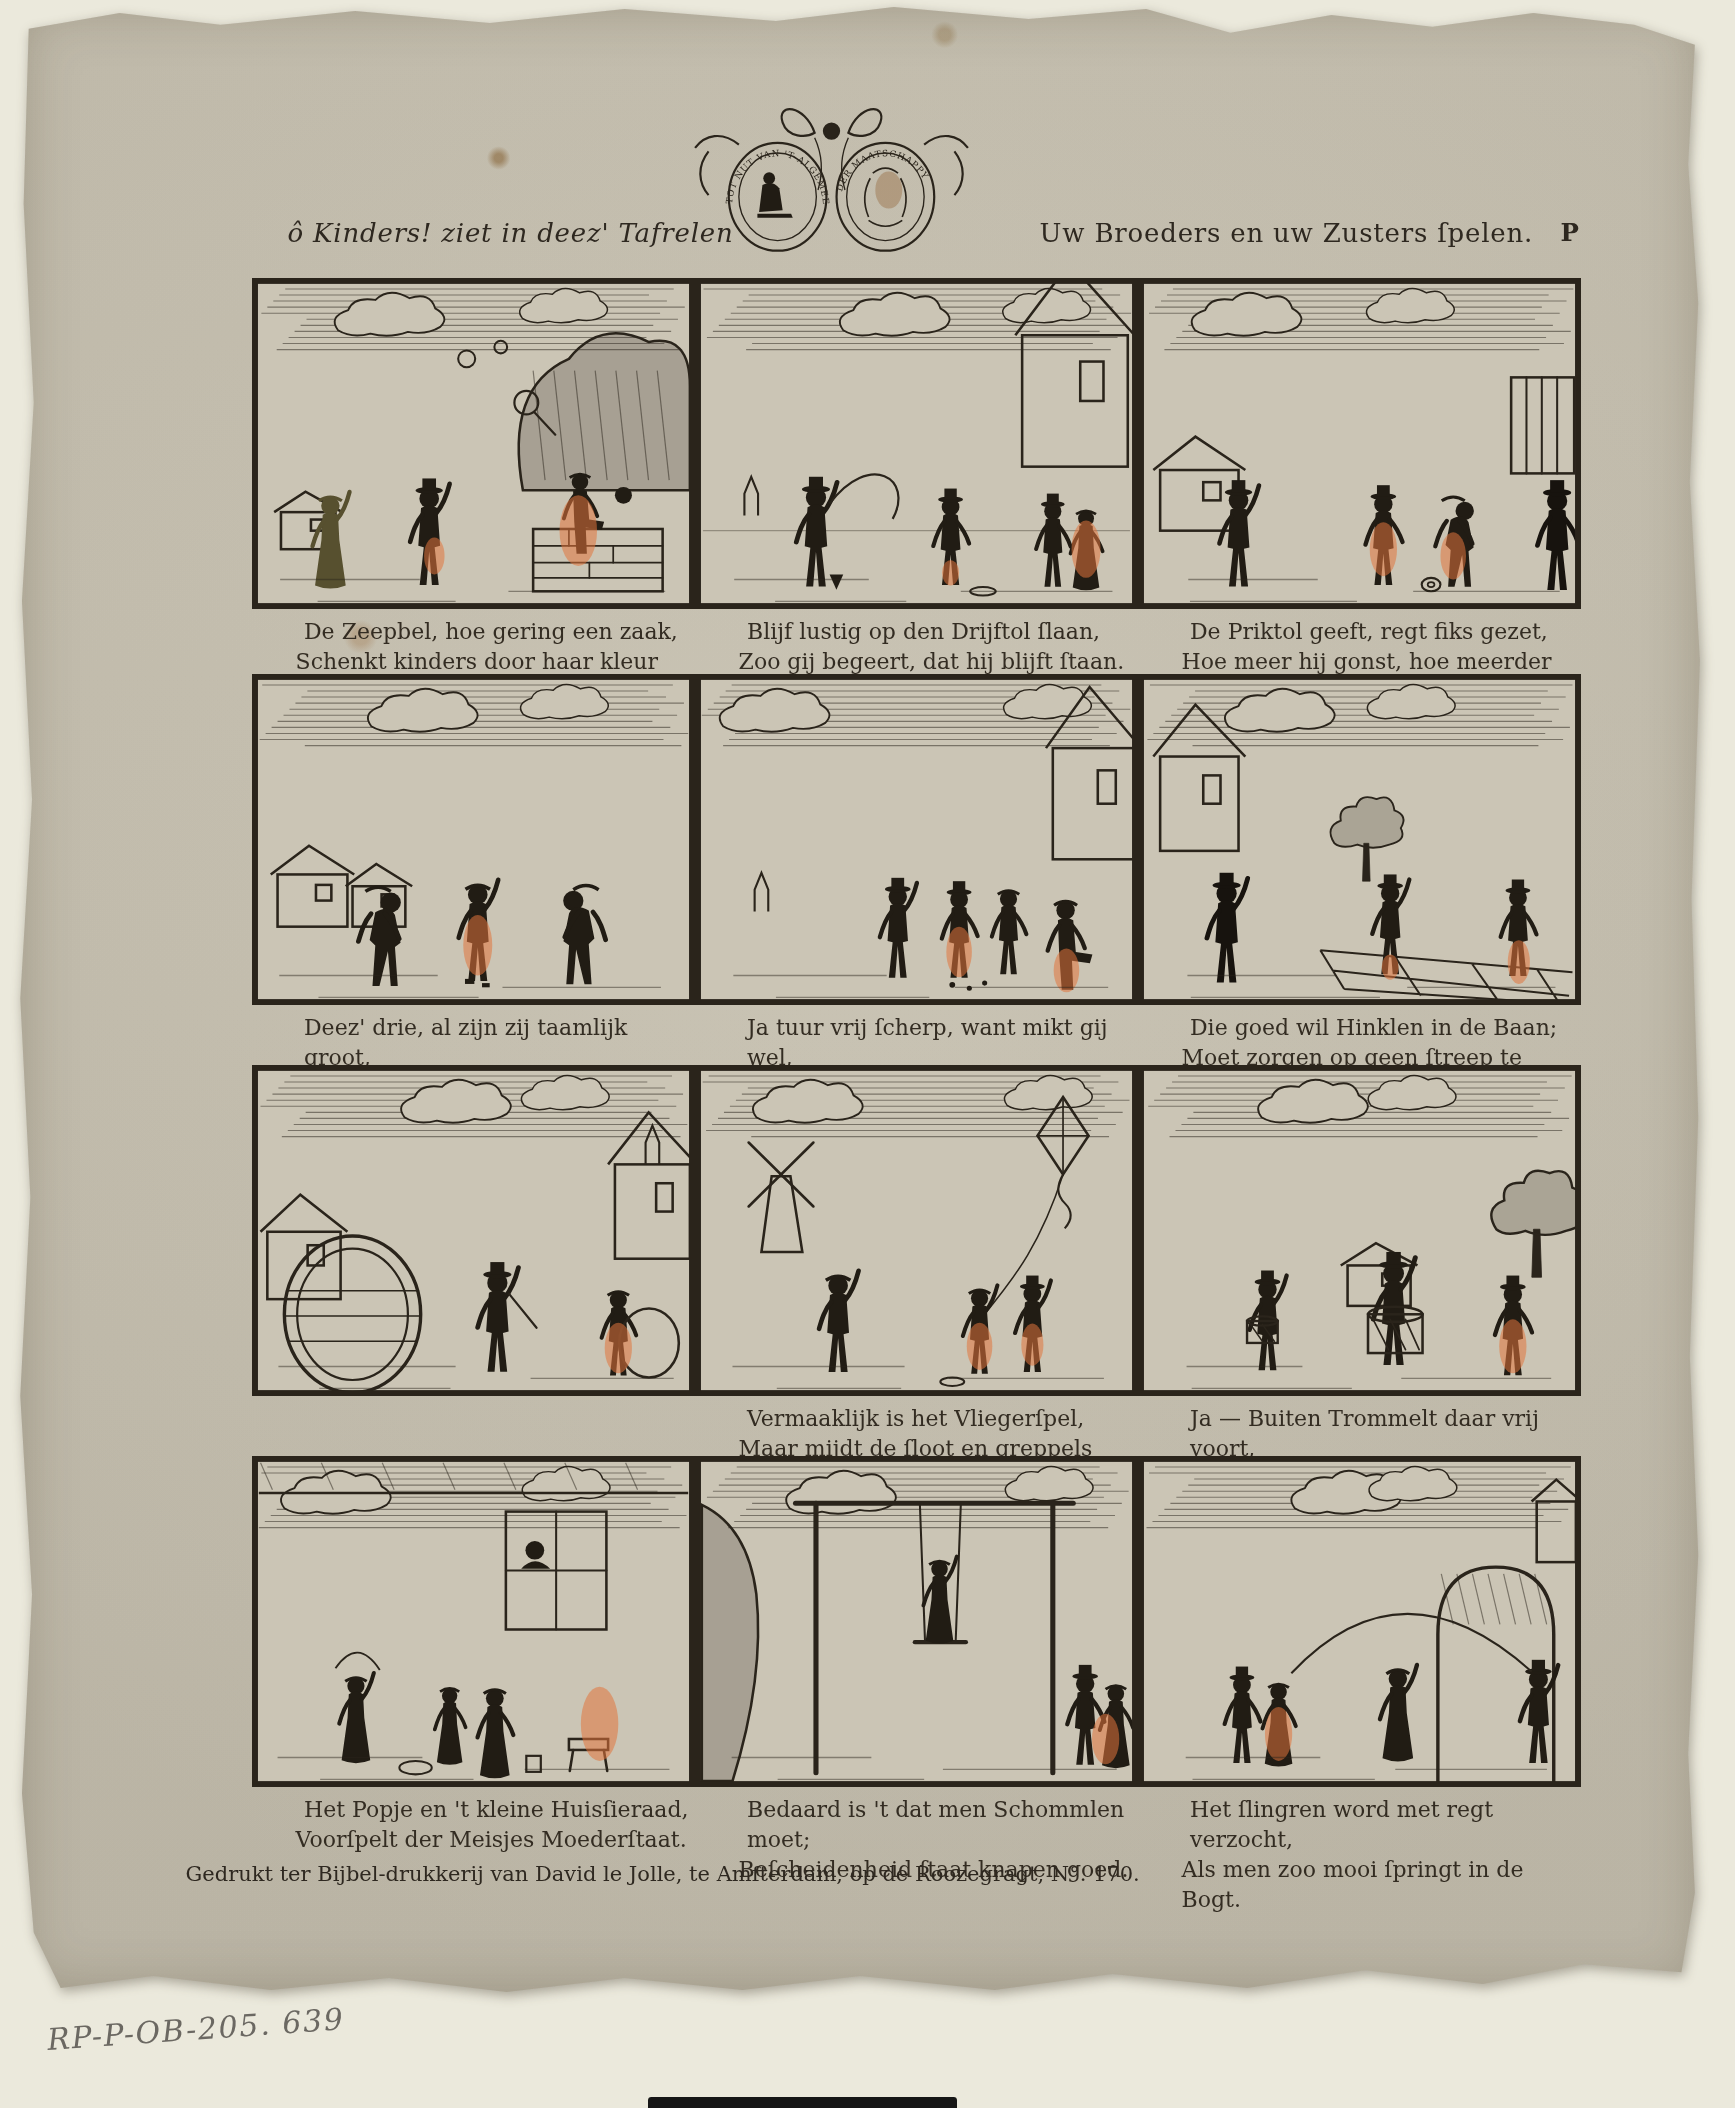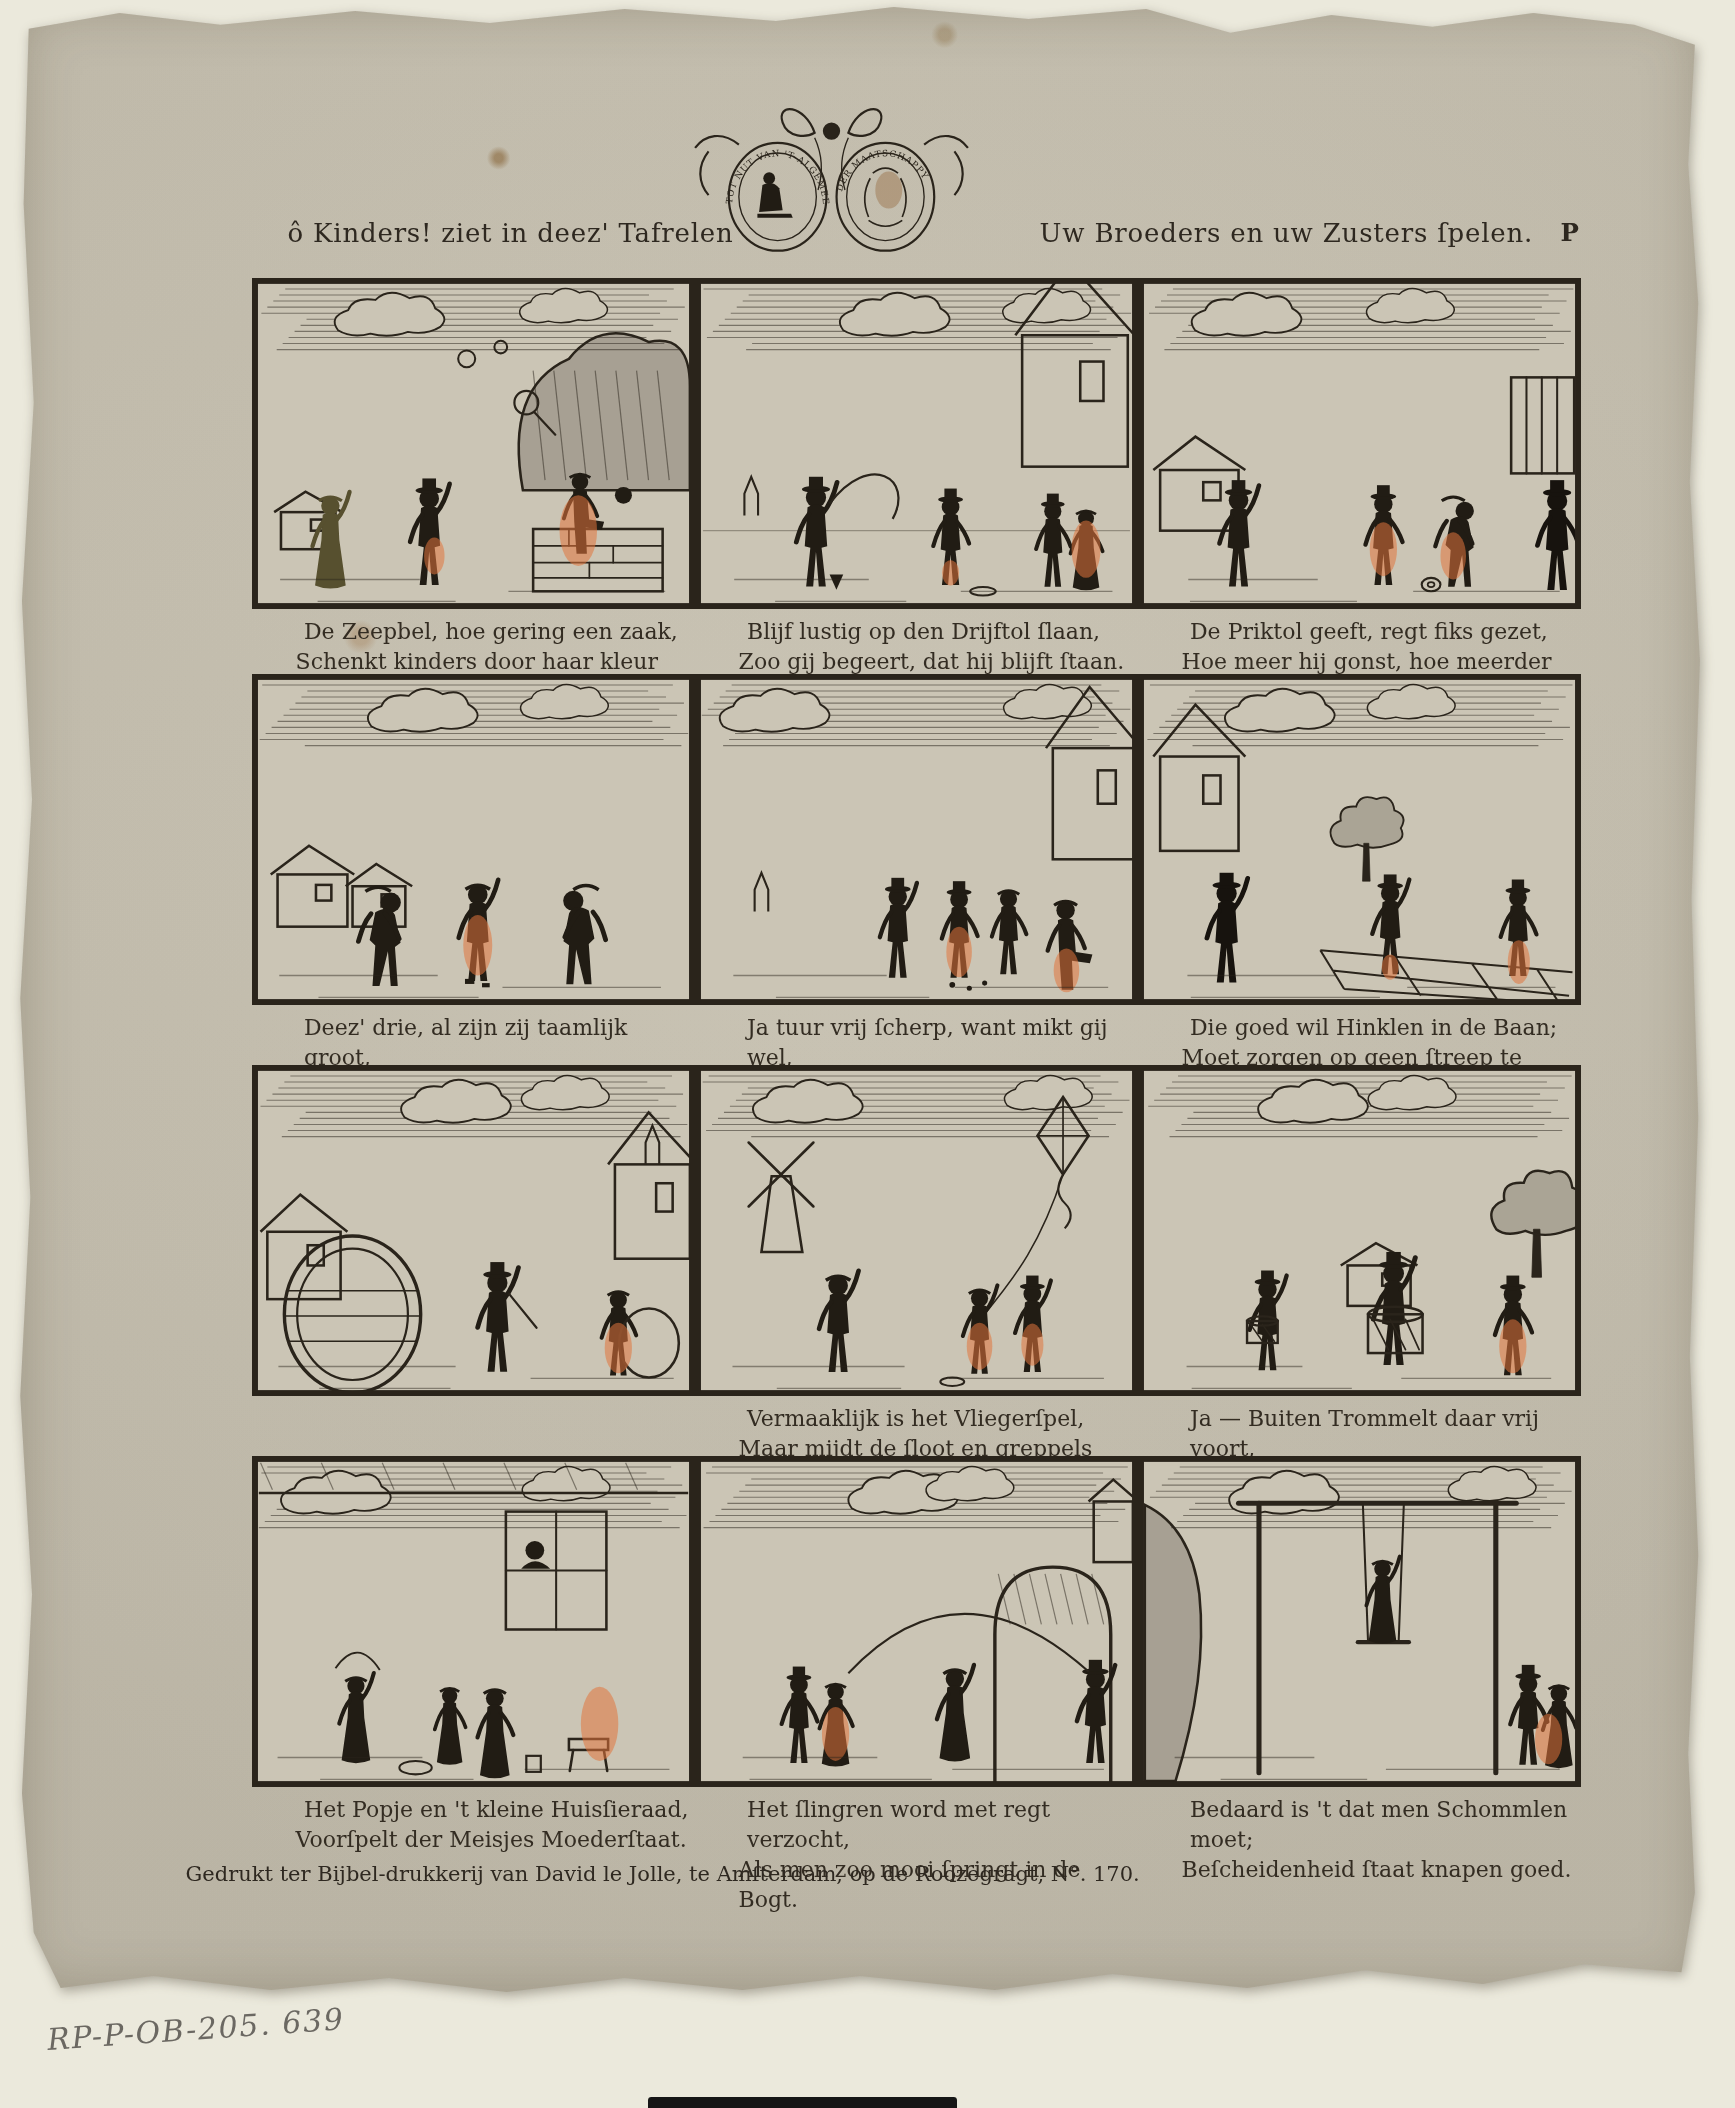--- a/index.html
+++ b/index.html
@@ -23,21 +23,21 @@
     clip-path:polygon(
       0.6% 1.2%,6% 0.4%,12% 1%,20% 0.3%,28% 0.9%,36% 0.2%,45% 0.8%,52% 0.1%,
       60% 0.7%,67% 0.2%,72% 1.4%,78% 0.5%,84% 1.1%,90% 0.4%,96% 1%,99.6% 2%,
       99.2% 8%,99.8% 15%,99.3% 24%,99.9% 33%,99.4% 45%,99.8% 56%,99.3% 68%,
       99.8% 78%,99.2% 88%,99.6% 95%,98.8% 99%,93% 98.6%,87% 99.6%,80% 98.9%,
       73% 99.8%,65% 99.1%,58% 99.9%,50% 99.2%,43% 99.9%,36% 99.3%,29% 100%,
       22% 99.3%,15% 99.9%,8% 99.2%,2.5% 99.8%,0.9% 97%,0.2% 90%,0.8% 80%,
       0.1% 70%,0.7% 60%,0.1% 50%,0.8% 40%,0.2% 30%,0.9% 20%,0.3% 10%);
   }
   .sheet-shade{position:absolute;inset:0;box-shadow:inset 0 0 59px rgba(60,50,25,.28);pointer-events:none;}
-  .title-left{position:absolute;left:269px;top:213px;font-size:26px;letter-spacing:0.8px;white-space:nowrap;}
+  .title-left{position:absolute;left:269px;top:213px;font-size:26px;letter-spacing:0.8px;white-space:nowrap;font-style:italic;}
   .title-right{position:absolute;left:1021px;top:213px;font-size:26px;letter-spacing:0.8px;white-space:nowrap;}
   .plate-letter{position:absolute;left:1542px;top:213px;font-size:24.5px;font-weight:bold;}
   .medallion{position:absolute;left:669px;top:84px;width:287px;height:192px;}
   .medallion svg{width:100%;height:100%;}
   .plate{position:absolute;left:118px;top:273px;width:1444px;}
   .prow{display:flex;justify-content:flex-end;height:396px;}
   .prow:nth-child(2),.prow:nth-child(3){height:391px;}
   .prow:nth-child(4){height:401px;}
   .panel{width:443px;margin:0;}
   .cut{width:443px;height:331px;}
@@ -877,20 +877,86 @@
           <figcaption class="caption">
             <div>Het Popje en 't kleine Huisſieraad,</div>
             <div>Voorſpelt der Meisjes Moederſtaat.</div>
           </figcaption>
         </figure>
         <figure class="panel">
           <div class="cut">
               <svg viewBox="0 0 520 393" preserveAspectRatio="none">
                 <rect width="520" height="393" fill="#cbc5b5"></rect>
                 <g stroke="#2a241b" stroke-width="1.3" opacity="0.5">
+                  <line x1="49" y1="13" x2="475" y2="13"></line>
+                  <line x1="42" y1="20.2" x2="496" y2="20.2"></line>
+                  <line x1="35" y1="27.4" x2="467" y2="27.4"></line>
+                  <line x1="28" y1="34.6" x2="488" y2="34.6"></line>
+                  <line x1="21" y1="41.8" x2="509" y2="41.8"></line>
+                  <line x1="14" y1="49" x2="480" y2="49"></line>
+                  <line x1="67" y1="56.2" x2="501" y2="56.2"></line>
+                  <line x1="60" y1="63.4" x2="472" y2="63.4"></line>
+                  <line x1="53" y1="70.6" x2="493" y2="70.6"></line>
+                  <line x1="46" y1="77.8" x2="464" y2="77.8"></line>
+                  <line x1="39" y1="85" x2="485" y2="85"></line>
+                </g>
+                <g transform="translate(173,52) scale(1)">
+                  <path d="M-62,10 Q-74,-6 -50,-14 Q-44,-30 -18,-26 Q-2,-42 22,-28 Q46,-36 52,-16 Q70,-6 58,6 Q42,16 20,12 Q-2,20 -24,14 Q-46,20 -62,10 Z" fill="#cbc5b5" stroke="#2a241b" stroke-width="2.2"></path>
+                </g>
+                <g transform="translate(417,40) scale(0.8)">
+                  <path d="M-62,10 Q-74,-6 -50,-14 Q-44,-30 -18,-26 Q-2,-42 22,-28 Q46,-36 52,-16 Q70,-6 58,6 Q42,16 20,12 Q-2,20 -24,14 Q-46,20 -62,10 Z" fill="#cbc5b5" stroke="#2a241b" stroke-width="2.2"></path>
+                </g>
+                <path d="M8,58 Q62,84 72,164 Q82,262 44,386 L8,386 Z" fill="rgba(40,34,26,0.22)" stroke="#2a241b" stroke-width="3"></path>
+                <line x1="142" y1="56" x2="142" y2="376" stroke="#2a241b" stroke-width="6" opacity="1" stroke-linecap="round"></line>
+                <line x1="420" y1="56" x2="420" y2="376" stroke="#2a241b" stroke-width="6" opacity="1" stroke-linecap="round"></line>
+                <line x1="118" y1="56" x2="444" y2="56" stroke="#2a241b" stroke-width="6" opacity="1" stroke-linecap="round"></line>
+                <line x1="264" y1="58" x2="270" y2="220" stroke="#2a241b" stroke-width="2.4" opacity="1" stroke-linecap="round"></line>
+                <line x1="312" y1="58" x2="306" y2="220" stroke="#2a241b" stroke-width="2.4" opacity="1" stroke-linecap="round"></line>
+                <line x1="258" y1="221" x2="318" y2="221" stroke="#2a241b" stroke-width="5" opacity="1" stroke-linecap="round"></line>
+                <g transform="translate(287,189.6) scale(1.35)">
+                  <circle cx="0" cy="-41" r="7.2" fill="#211c14"></circle>
+                  <path d="M-9,-45 Q0,-51 9,-45" fill="none" stroke="#211c14" stroke-width="2.5"></path>
+                  <path d="M-6,-34 Q0,-38 6,-34 L7,-14 L12,22 Q0,27 -12,22 L-7,-14 Z" fill="#211c14"></path>
+                  <path d="M5,-30 C10,-36 13,-44 15,-52" fill="none" stroke="#211c14" stroke-width="3.4" stroke-linecap="round"></path>
+                  <path d="M-5,-29 C-10,-23 -12,-16 -14,-9" fill="none" stroke="#211c14" stroke-width="3.4" stroke-linecap="round"></path>
+                </g>
+                <g transform="translate(458,332) scale(1.5)">
+                  <circle cx="0" cy="-41" r="7.2" fill="#211c14"></circle>
+                  <ellipse cx="0" cy="-47" rx="10" ry="2.6" fill="#211c14"></ellipse>
+                  <rect x="-5" y="-56" width="10" height="9" fill="#211c14"></rect>
+                  <path d="M-6,-34 Q0,-38 6,-34 L8,-6 L4,-5 L7,23 L2,23 L0,-2 L-2,23 L-7,23 L-4,-5 L-8,-6 Z" fill="#211c14"></path>
+                  <path d="M5,-29 C10,-23 13,-17 15,-11" fill="none" stroke="#211c14" stroke-width="3.4" stroke-linecap="round"></path>
+                  <path d="M-5,-29 C-10,-23 -12,-16 -14,-9" fill="none" stroke="#211c14" stroke-width="3.4" stroke-linecap="round"></path>
+                </g>
+                <g transform="translate(494,337.6) scale(1.35)">
+                  <circle cx="0" cy="-41" r="7.2" fill="#211c14"></circle>
+                  <path d="M-9,-45 Q0,-51 9,-45" fill="none" stroke="#211c14" stroke-width="2.5"></path>
+                  <path d="M-6,-34 Q0,-38 6,-34 L7,-14 L12,22 Q0,27 -12,22 L-7,-14 Z" fill="#211c14"></path>
+                  <path d="M5,-29 C10,-23 13,-17 15,-11" fill="none" stroke="#211c14" stroke-width="3.4" stroke-linecap="round"></path>
+                  <path d="M-5,-29 C-10,-23 -12,-16 -14,-9" fill="none" stroke="#211c14" stroke-width="3.4" stroke-linecap="round"></path>
+                </g>
+                <ellipse cx="482" cy="336" rx="16" ry="30" fill="#e2743c" opacity="0.55"></ellipse>
+                <g stroke="#2a241b" stroke-width="1.6" opacity="0.45">
+ <line x1="43" y1="358" x2="207" y2="358"></line>
+ <line x1="291" y1="372" x2="495" y2="372"></line>
+ <line x1="97" y1="384" x2="269" y2="384"></line>
+                </g>
+                <rect x="3.5" y="3.5" width="513" height="386" fill="none" stroke="#2a241b" stroke-width="7"></rect>
+              </svg>
+            </div>
+          <figcaption class="caption">
+            <div>Bedaard is 't dat men Schommlen moet;</div>
+            <div>Beſcheidenheid ſtaat knapen goed.</div>
+          </figcaption>
+        </figure>
+        <figure class="panel">
+          <div class="cut">
+              <svg viewBox="0 0 520 393" preserveAspectRatio="none">
+                <rect width="520" height="393" fill="#cbc5b5"></rect>
+                <g stroke="#2a241b" stroke-width="1.3" opacity="0.5">
                   <line x1="20" y1="13" x2="508" y2="13"></line>
                   <line x1="13" y1="20.2" x2="479" y2="20.2"></line>
                   <line x1="66" y1="27.4" x2="500" y2="27.4"></line>
                   <line x1="59" y1="34.6" x2="471" y2="34.6"></line>
                   <line x1="52" y1="41.8" x2="492" y2="41.8"></line>
                   <line x1="45" y1="49" x2="463" y2="49"></line>
                   <line x1="38" y1="56.2" x2="484" y2="56.2"></line>
                   <line x1="31" y1="63.4" x2="505" y2="63.4"></line>
                   <line x1="24" y1="70.6" x2="476" y2="70.6"></line>
                   <line x1="17" y1="77.8" x2="497" y2="77.8"></line>
@@ -954,86 +1020,20 @@
  <line x1="64" y1="384" x2="278" y2="384"></line>
                 </g>
                 <rect x="3.5" y="3.5" width="513" height="386" fill="none" stroke="#2a241b" stroke-width="7"></rect>
               </svg>
             </div>
           <figcaption class="caption">
             <div>Het ſlingren word met regt verzocht,</div>
             <div>Als men zoo mooi ſpringt in de Bogt.</div>
           </figcaption>
         </figure>
-        <figure class="panel">
-          <div class="cut">
-              <svg viewBox="0 0 520 393" preserveAspectRatio="none">
-                <rect width="520" height="393" fill="#cbc5b5"></rect>
-                <g stroke="#2a241b" stroke-width="1.3" opacity="0.5">
-                  <line x1="49" y1="13" x2="475" y2="13"></line>
-                  <line x1="42" y1="20.2" x2="496" y2="20.2"></line>
-                  <line x1="35" y1="27.4" x2="467" y2="27.4"></line>
-                  <line x1="28" y1="34.6" x2="488" y2="34.6"></line>
-                  <line x1="21" y1="41.8" x2="509" y2="41.8"></line>
-                  <line x1="14" y1="49" x2="480" y2="49"></line>
-                  <line x1="67" y1="56.2" x2="501" y2="56.2"></line>
-                  <line x1="60" y1="63.4" x2="472" y2="63.4"></line>
-                  <line x1="53" y1="70.6" x2="493" y2="70.6"></line>
-                  <line x1="46" y1="77.8" x2="464" y2="77.8"></line>
-                  <line x1="39" y1="85" x2="485" y2="85"></line>
-                </g>
-                <g transform="translate(173,52) scale(1)">
-                  <path d="M-62,10 Q-74,-6 -50,-14 Q-44,-30 -18,-26 Q-2,-42 22,-28 Q46,-36 52,-16 Q70,-6 58,6 Q42,16 20,12 Q-2,20 -24,14 Q-46,20 -62,10 Z" fill="#cbc5b5" stroke="#2a241b" stroke-width="2.2"></path>
-                </g>
-                <g transform="translate(417,40) scale(0.8)">
-                  <path d="M-62,10 Q-74,-6 -50,-14 Q-44,-30 -18,-26 Q-2,-42 22,-28 Q46,-36 52,-16 Q70,-6 58,6 Q42,16 20,12 Q-2,20 -24,14 Q-46,20 -62,10 Z" fill="#cbc5b5" stroke="#2a241b" stroke-width="2.2"></path>
-                </g>
-                <path d="M8,58 Q62,84 72,164 Q82,262 44,386 L8,386 Z" fill="rgba(40,34,26,0.22)" stroke="#2a241b" stroke-width="3"></path>
-                <line x1="142" y1="56" x2="142" y2="376" stroke="#2a241b" stroke-width="6" opacity="1" stroke-linecap="round"></line>
-                <line x1="420" y1="56" x2="420" y2="376" stroke="#2a241b" stroke-width="6" opacity="1" stroke-linecap="round"></line>
-                <line x1="118" y1="56" x2="444" y2="56" stroke="#2a241b" stroke-width="6" opacity="1" stroke-linecap="round"></line>
-                <line x1="264" y1="58" x2="270" y2="220" stroke="#2a241b" stroke-width="2.4" opacity="1" stroke-linecap="round"></line>
-                <line x1="312" y1="58" x2="306" y2="220" stroke="#2a241b" stroke-width="2.4" opacity="1" stroke-linecap="round"></line>
-                <line x1="258" y1="221" x2="318" y2="221" stroke="#2a241b" stroke-width="5" opacity="1" stroke-linecap="round"></line>
-                <g transform="translate(287,189.6) scale(1.35)">
-                  <circle cx="0" cy="-41" r="7.2" fill="#211c14"></circle>
-                  <path d="M-9,-45 Q0,-51 9,-45" fill="none" stroke="#211c14" stroke-width="2.5"></path>
-                  <path d="M-6,-34 Q0,-38 6,-34 L7,-14 L12,22 Q0,27 -12,22 L-7,-14 Z" fill="#211c14"></path>
-                  <path d="M5,-30 C10,-36 13,-44 15,-52" fill="none" stroke="#211c14" stroke-width="3.4" stroke-linecap="round"></path>
-                  <path d="M-5,-29 C-10,-23 -12,-16 -14,-9" fill="none" stroke="#211c14" stroke-width="3.4" stroke-linecap="round"></path>
-                </g>
-                <g transform="translate(458,332) scale(1.5)">
-                  <circle cx="0" cy="-41" r="7.2" fill="#211c14"></circle>
-                  <ellipse cx="0" cy="-47" rx="10" ry="2.6" fill="#211c14"></ellipse>
-                  <rect x="-5" y="-56" width="10" height="9" fill="#211c14"></rect>
-                  <path d="M-6,-34 Q0,-38 6,-34 L8,-6 L4,-5 L7,23 L2,23 L0,-2 L-2,23 L-7,23 L-4,-5 L-8,-6 Z" fill="#211c14"></path>
-                  <path d="M5,-29 C10,-23 13,-17 15,-11" fill="none" stroke="#211c14" stroke-width="3.4" stroke-linecap="round"></path>
-                  <path d="M-5,-29 C-10,-23 -12,-16 -14,-9" fill="none" stroke="#211c14" stroke-width="3.4" stroke-linecap="round"></path>
-                </g>
-                <g transform="translate(494,337.6) scale(1.35)">
-                  <circle cx="0" cy="-41" r="7.2" fill="#211c14"></circle>
-                  <path d="M-9,-45 Q0,-51 9,-45" fill="none" stroke="#211c14" stroke-width="2.5"></path>
-                  <path d="M-6,-34 Q0,-38 6,-34 L7,-14 L12,22 Q0,27 -12,22 L-7,-14 Z" fill="#211c14"></path>
-                  <path d="M5,-29 C10,-23 13,-17 15,-11" fill="none" stroke="#211c14" stroke-width="3.4" stroke-linecap="round"></path>
-                  <path d="M-5,-29 C-10,-23 -12,-16 -14,-9" fill="none" stroke="#211c14" stroke-width="3.4" stroke-linecap="round"></path>
-                </g>
-                <ellipse cx="482" cy="336" rx="16" ry="30" fill="#e2743c" opacity="0.55"></ellipse>
-                <g stroke="#2a241b" stroke-width="1.6" opacity="0.45">
- <line x1="43" y1="358" x2="207" y2="358"></line>
- <line x1="291" y1="372" x2="495" y2="372"></line>
- <line x1="97" y1="384" x2="269" y2="384"></line>
-                </g>
-                <rect x="3.5" y="3.5" width="513" height="386" fill="none" stroke="#2a241b" stroke-width="7"></rect>
-              </svg>
-            </div>
-          <figcaption class="caption">
-            <div>Bedaard is 't dat men Schommlen moet;</div>
-            <div>Beſcheidenheid ſtaat knapen goed.</div>
-          </figcaption>
-        </figure>
       </div>
 
       <div class="imprint">Gedrukt ter Bijbel-drukkerij van David le Jolle, te Amſterdam, op de Roozegragt, N°. 170.</div>
     </div>
 
     <div class="sheet-shade"></div>
   </div>
 </div>
 
 <div class="mark">RP-P-OB-205. 639</div>

